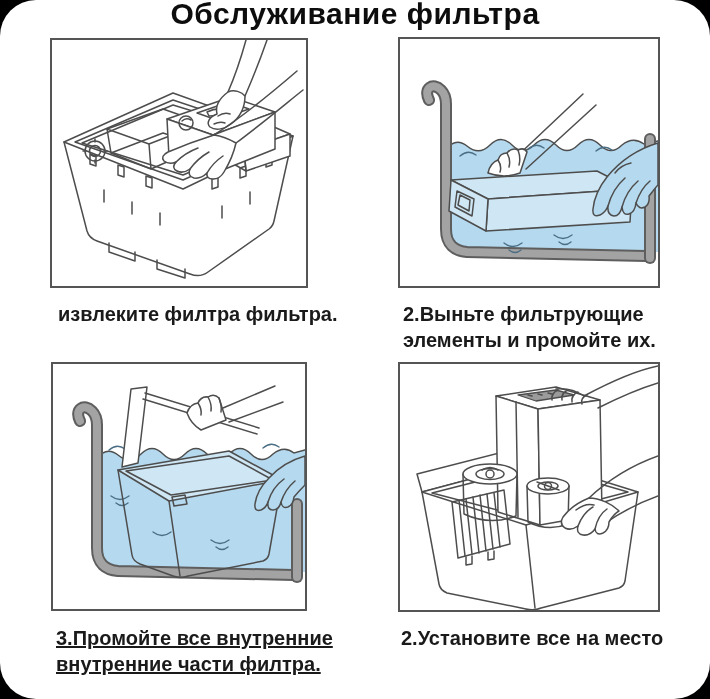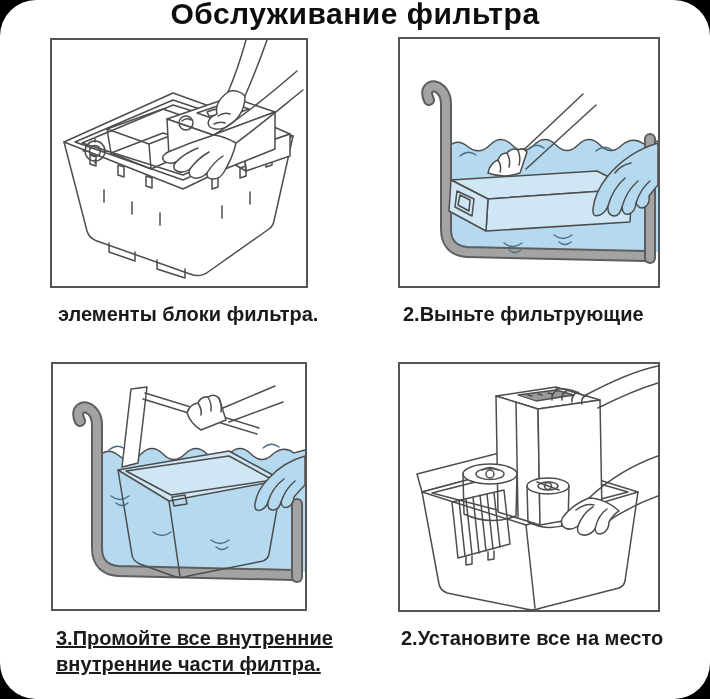--- a/index.html
+++ b/index.html
@@ -173,24 +173,25 @@
       <path class="ln" d="M184,32 C214,16 238,6 258,2 M198,44 C226,30 248,22 258,19"></path>
       <path class="ln" d="M158,26 q-7,3 -6,10 M168,26 q-7,3 -6,10 M178,28 q-7,3 -6,10 M187,31 q-7,3 -5,9 M184,32 C175,26 165,24 156,25"></path>
 
       <path class="ln" d="M258,92 C230,102 206,118 189,134 M258,132 C236,140 218,150 204,160"></path>
       <path class="hand" d="M189,134 C179,138 169,145 163,153 Q159,160 165,164 Q171,167 178,162 Q176,170 183,171 Q190,172 195,165 Q196,172 203,169 Q209,166 209,158 C212,153 215,149 219,147 C212,140 200,134 189,134 Z"></path>
       <path class="ln" d="M176,146 q9,-7 18,-5 M178,162 C181,154 186,147 193,143 M195,165 C197,156 201,149 207,145"></path>
     </svg>
   </div>
 
   <div class="caption" id="c1">
-    <div>элементы блоки фильтра.</div>
+    <div>извлеките филтра фильтра.</div>
   </div>
   <div class="caption" id="c2">
     <div>2.Выньте фильтрующие</div>
+    <div>элементы и промойте их.</div>
   </div>
   <div class="caption" id="c3">
     <div>3.Промойте все внутренние</div>
     <div>внутренние части филтра.</div>
   </div>
   <div class="caption" id="c4">
     <div>2.Установите все на место</div>
   </div>
 </div>
 

